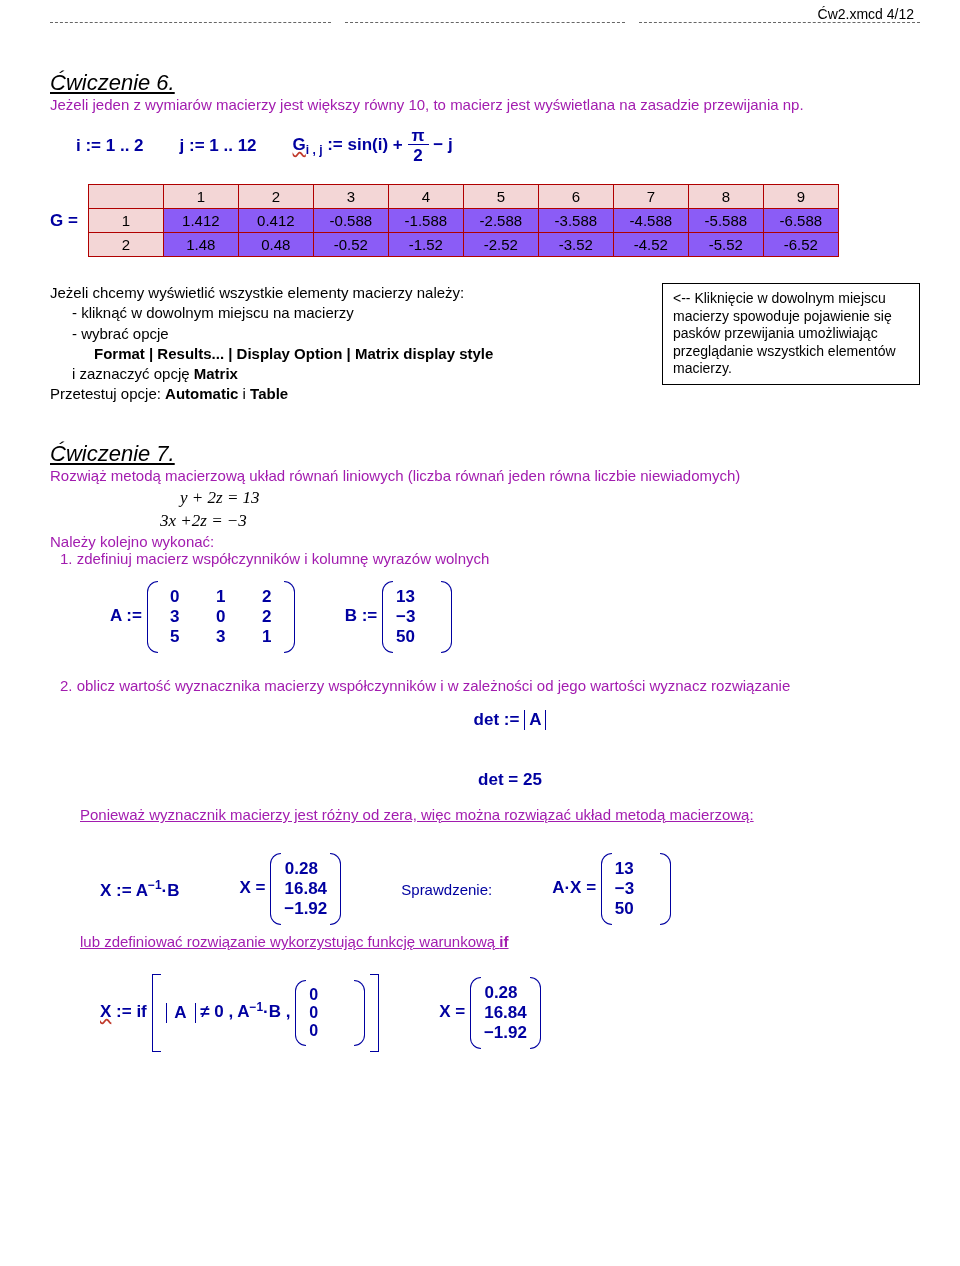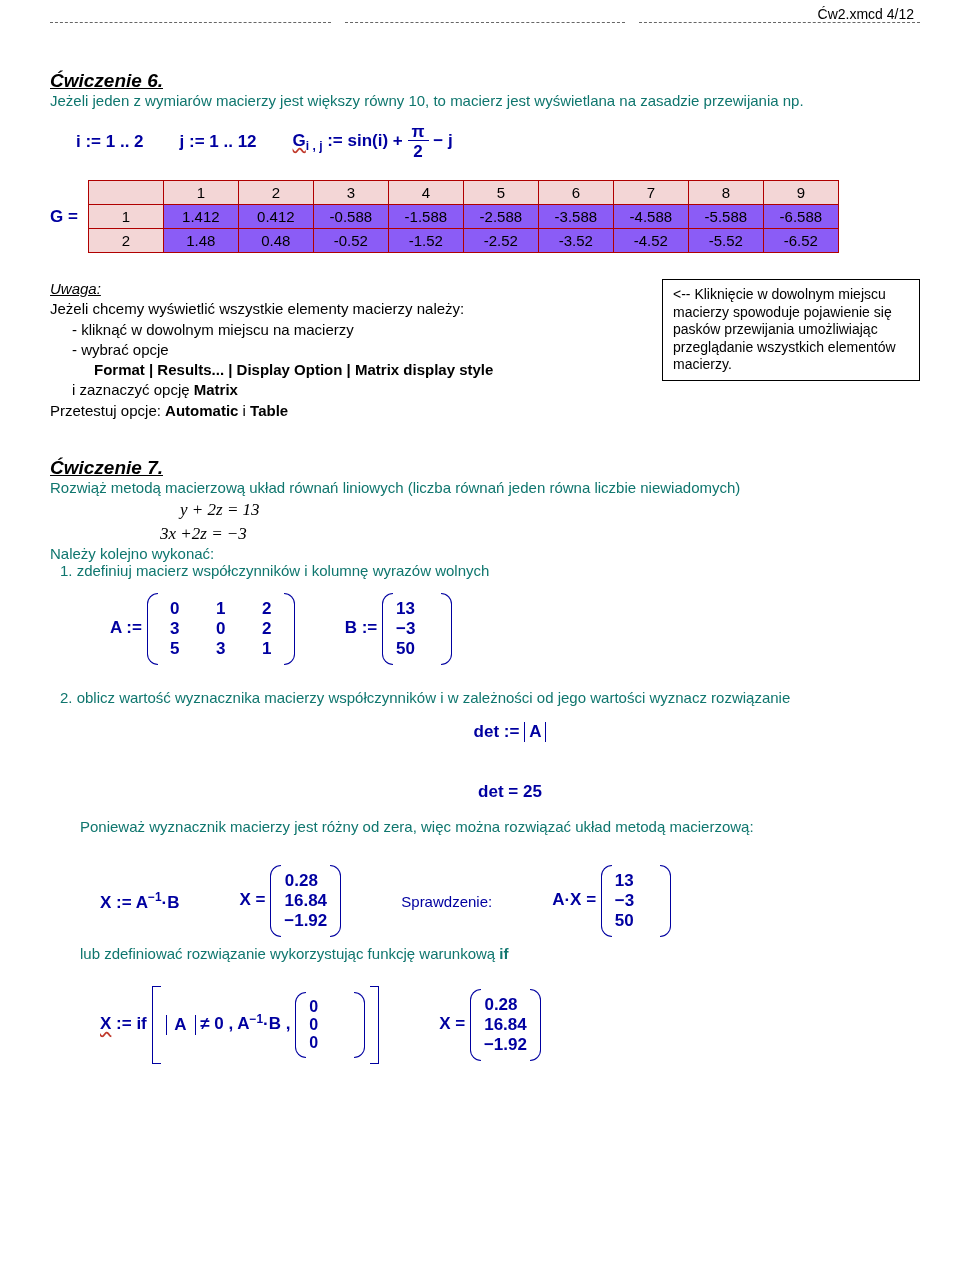--- a/index.html
+++ b/index.html
@@ -25,23 +25,23 @@
     display:flex;
     gap:14px;
   }
   .hr-split .seg {
     border-top:1px dashed #666;
     height:1px;
     flex:1;
   }
   .ex-title {
     font-style: italic;
-    font-weight: bold;
+    font-weight: normal;
     text-decoration: underline;
-    font-size: 19px;
+    font-size: 22px;
     margin-top: 46px;
   }
   .math-blue {
     color: #0000a0;
     font-family: Arial, sans-serif;
     font-weight: bold;
     font-size: 17px;
   }
   .def-row {
     margin-top: 14px;
@@ -152,22 +152,22 @@
     position:absolute;
     top:0; bottom:0;
     width:8px;
   }
   .bmatrix::before { left:0; border-left:1.5px solid #0000a0; border-top:1.5px solid #0000a0; border-bottom:1.5px solid #0000a0;}
   .bmatrix::after  { right:0; border-right:1.5px solid #0000a0; border-top:1.5px solid #0000a0; border-bottom:1.5px solid #0000a0;}
   .bmatrix .mrow { display:flex; gap:18px; justify-content:center; }
   .bmatrix .mrow span { min-width: 20px; text-align:center; }
   .vbar { border-left:1.3px solid #0000a0; border-right:1.3px solid #0000a0; padding:0 4px; display:inline-block;}
   .sup { font-size: 0.7em; vertical-align: super; }
-  .plain { font-weight:normal; color:#0f766e; font-size:15px;}
-  .pl-30 { padding-left: 30px;}
+  .plain { font-weight:normal; color:#a21caf; font-size:15px;}
+  .pl-30 { padding-left: 30px; text-decoration: underline;}
   .mt-8 { margin-top:8px;}
   .mt-16 { margin-top:16px;flex-direction:column;}
   .mt-24 { margin-top:24px;}
   .mt-30 { margin-top:30px;}
 </style>
 </head>
 <body>
 
 <div class="page">
   <div class="header-line">Ćw2.xmcd 4/12</div>
@@ -227,21 +227,20 @@
         <td>-4.52</td>
             <td>-5.52</td>
             <td>-6.52</td>
       </tr>
     </tbody>
       </table>
   </div>
 
   <div class="uwaga-row">
     <div class="uwaga-left">
-      <div><span class="ttl">Uwaga:</span></div>
       <div>Jeżeli chcemy wyświetlić wszystkie elementy macierzy należy:</div>
       <div class="indent">- kliknąć w dowolnym miejscu na macierzy</div>
       <div class="indent">- wybrać opcje</div>
       <div class="indent2"><b>Format | Results... | Display Option | Matrix display style</b></div>
       <div class="indent"><span>i zaznaczyć opcję </span><b>Matrix</b></div>
       <div><span>Przetestuj opcje: </span><b>Automatic</b><span> i </span><b>Table</b></div>
     </div>
     <div class="note-box">&lt;-- Kliknięcie w dowolnym miejscu macierzy spowoduje pojawienie się pasków przewijania umożliwiając przeglądanie wszystkich elementów macierzy.</div>
   </div>
 

